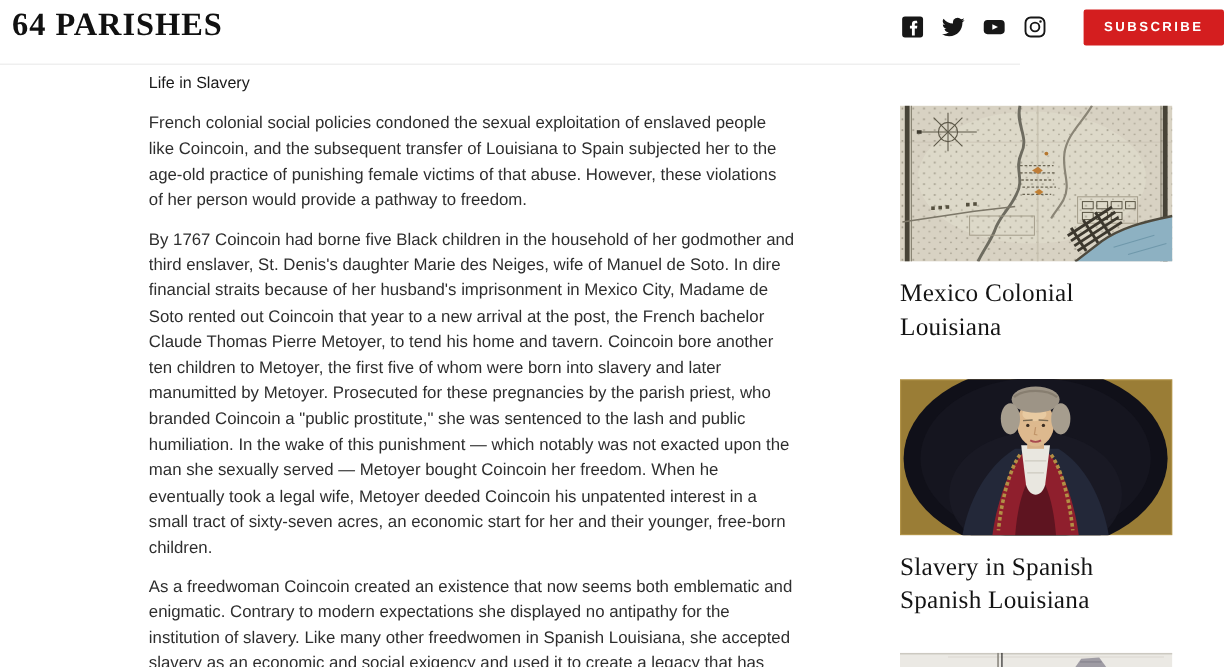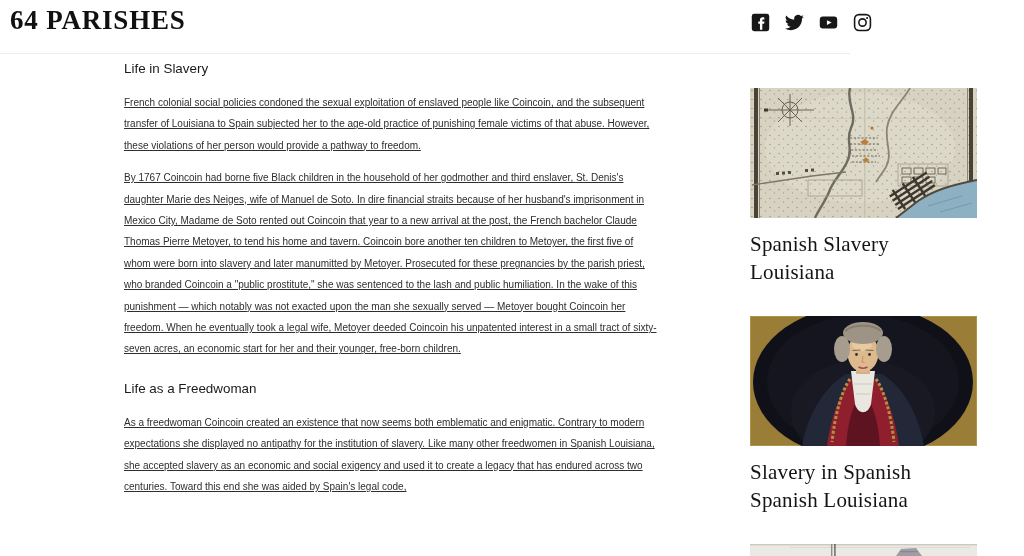--- a/index.html
+++ b/index.html
@@ -14,21 +14,21 @@
   .social{position:absolute;left:751px;top:13px;display:flex;gap:15px;align-items:center;}
   .social .icon{width:19px;height:19px;display:inline-flex;cursor:pointer;}
   .social svg{width:19px;height:19px;display:block;}
   .subscribe{position:absolute;left:903px;top:8px;width:117px;height:30px;background:#d41e1f;color:#fff;
     border:none;border-radius:2px;font-family:"Liberation Sans",sans-serif;font-size:11px;font-weight:700;
     letter-spacing:2px;display:flex;align-items:center;justify-content:center;cursor:pointer;}
   
   .article{position:absolute;left:124px;top:54px;width:538px;color:#2e2e2e;}
   .article h3{font-size:13.4px;line-height:16px;font-weight:400;color:#1a1a1a;margin:0;padding-top:7px;margin-bottom:15px;}
   .article h3.second{padding-top:10px;}
-  .article p{font-size:10px;line-height:21.4px;margin:0 0 11px 0;text-decoration:underline;}
+  .article p{font-size:14px;line-height:21.4px;margin:0 0 11px 0;}
   
   .sidebar{position:absolute;left:750px;top:88px;width:227px;}
   .card{margin-bottom:30px;cursor:pointer;}
   .card .thumb{width:227px;height:130px;display:block;}
   .card .thumb svg{width:227px;height:130px;display:block;}
   .card .title{font-family:"Liberation Serif",serif;font-size:21px;line-height:28px;font-weight:500;color:#141414;margin-top:12px;letter-spacing:0.2px;}
   .card.partial .thumb, .card.partial .thumb svg{height:12px;}
 </style>
 </head>
 <body>
@@ -56,30 +56,30 @@
     </span>
     <span class="icon">
       <svg viewBox="0 0 24 24" fill="none" stroke="#171717" stroke-width="2">
           <rect x="2" y="2" width="20" height="20" rx="5.5"></rect>
           <circle cx="12" cy="12" r="4.6"></circle>
           <circle cx="17.8" cy="6.2" r="1.3" fill="#171717" stroke="none"></circle>
         </svg>
     </span>
   </div>
 
+  <button class="subscribe">SUBSCRIBE</button>
 </div>
 
 <div class="article">
   <h3>Life in Slavery</h3>
 
   <p><span>French colonial social policies condoned the sexual exploitation of enslaved people like Coincoin, and the subsequent transfer of Louisiana to Spain subjected her to the age-old practice of punishing female victims of that abuse. However, these violations of her person would provide a pathway to freedom.</span></p>
 
   <p><span>By 1767 Coincoin had borne five Black children in the household of her godmother and third enslaver, St. Denis's daughter Marie des Neiges, wife of Manuel de Soto. In dire financial straits because of her husband's imprisonment in Mexico City, Madame de Soto rented out Coincoin that year to a new arrival at the post, the French bachelor Claude Thomas Pierre Metoyer, to tend his home and tavern. Coincoin bore another ten children to Metoyer, the first five of whom were born into slavery and later manumitted by Metoyer. Prosecuted for these pregnancies by the parish priest, who branded Coincoin a "public prostitute," she was sentenced to the lash and public humiliation. In the wake of this punishment — which notably was not exacted upon the man she sexually served — Metoyer bought Coincoin her freedom. When he eventually took a legal wife, Metoyer deeded Coincoin his unpatented interest in a small tract of sixty-seven acres, an economic start for her and their younger, free-born children.</span></p>
 
-  <h3 class="second">Life as a Freedwoman</h3>
 
   <p><span>As a freedwoman Coincoin created an existence that now seems both emblematic and enigmatic. Contrary to modern expectations she displayed no antipathy for the institution of slavery. Like many other freedwomen in Spanish Louisiana, she accepted slavery as an economic and social exigency and used it to create a legacy that has endured across two centuries. Toward this end she was aided by Spain's legal code, </span></p>
 </div>
 
 <div class="sidebar">
 
   <div class="card">
     <span class="thumb">
       <svg viewBox="0 0 227 130" preserveAspectRatio="none">
         <defs>
@@ -157,21 +157,21 @@
         </g>
 
         <path d="M146,130 L168,113 C184,102 202,97 227,92 L227,130 Z" fill="#8db1c2"></path>
         <path d="M146,130 L168,113 C184,102 202,97 227,92" stroke="#4e4a3e" stroke-width="2" fill="none"></path>
         <g stroke="#6f98ab" stroke-width="0.9">
           <line x1="178" y1="118" x2="212" y2="108"></line>
           <line x1="190" y1="124" x2="222" y2="115"></line>
         </g>
       </svg>
     </span>
-    <div class="title">Spanish Slavery Louisiana</div>
+    <div class="title">Mexico Colonial Louisiana</div>
   </div>
 
   <div class="card">
     <span class="thumb">
       <svg viewBox="0 0 227 130" preserveAspectRatio="none">
         <rect width="227" height="130" fill="#9a7d36"></rect>
         <rect width="227" height="130" fill="none" stroke="#c2a255" stroke-width="2" opacity="0.6"></rect>
         <ellipse cx="113" cy="66" rx="110" ry="77" fill="#101019"></ellipse>
         <ellipse cx="113" cy="66" rx="96" ry="67" fill="#15151f"></ellipse>
         <ellipse cx="113" cy="96" rx="72" ry="52" fill="#1a1a25" opacity="0.8"></ellipse>

